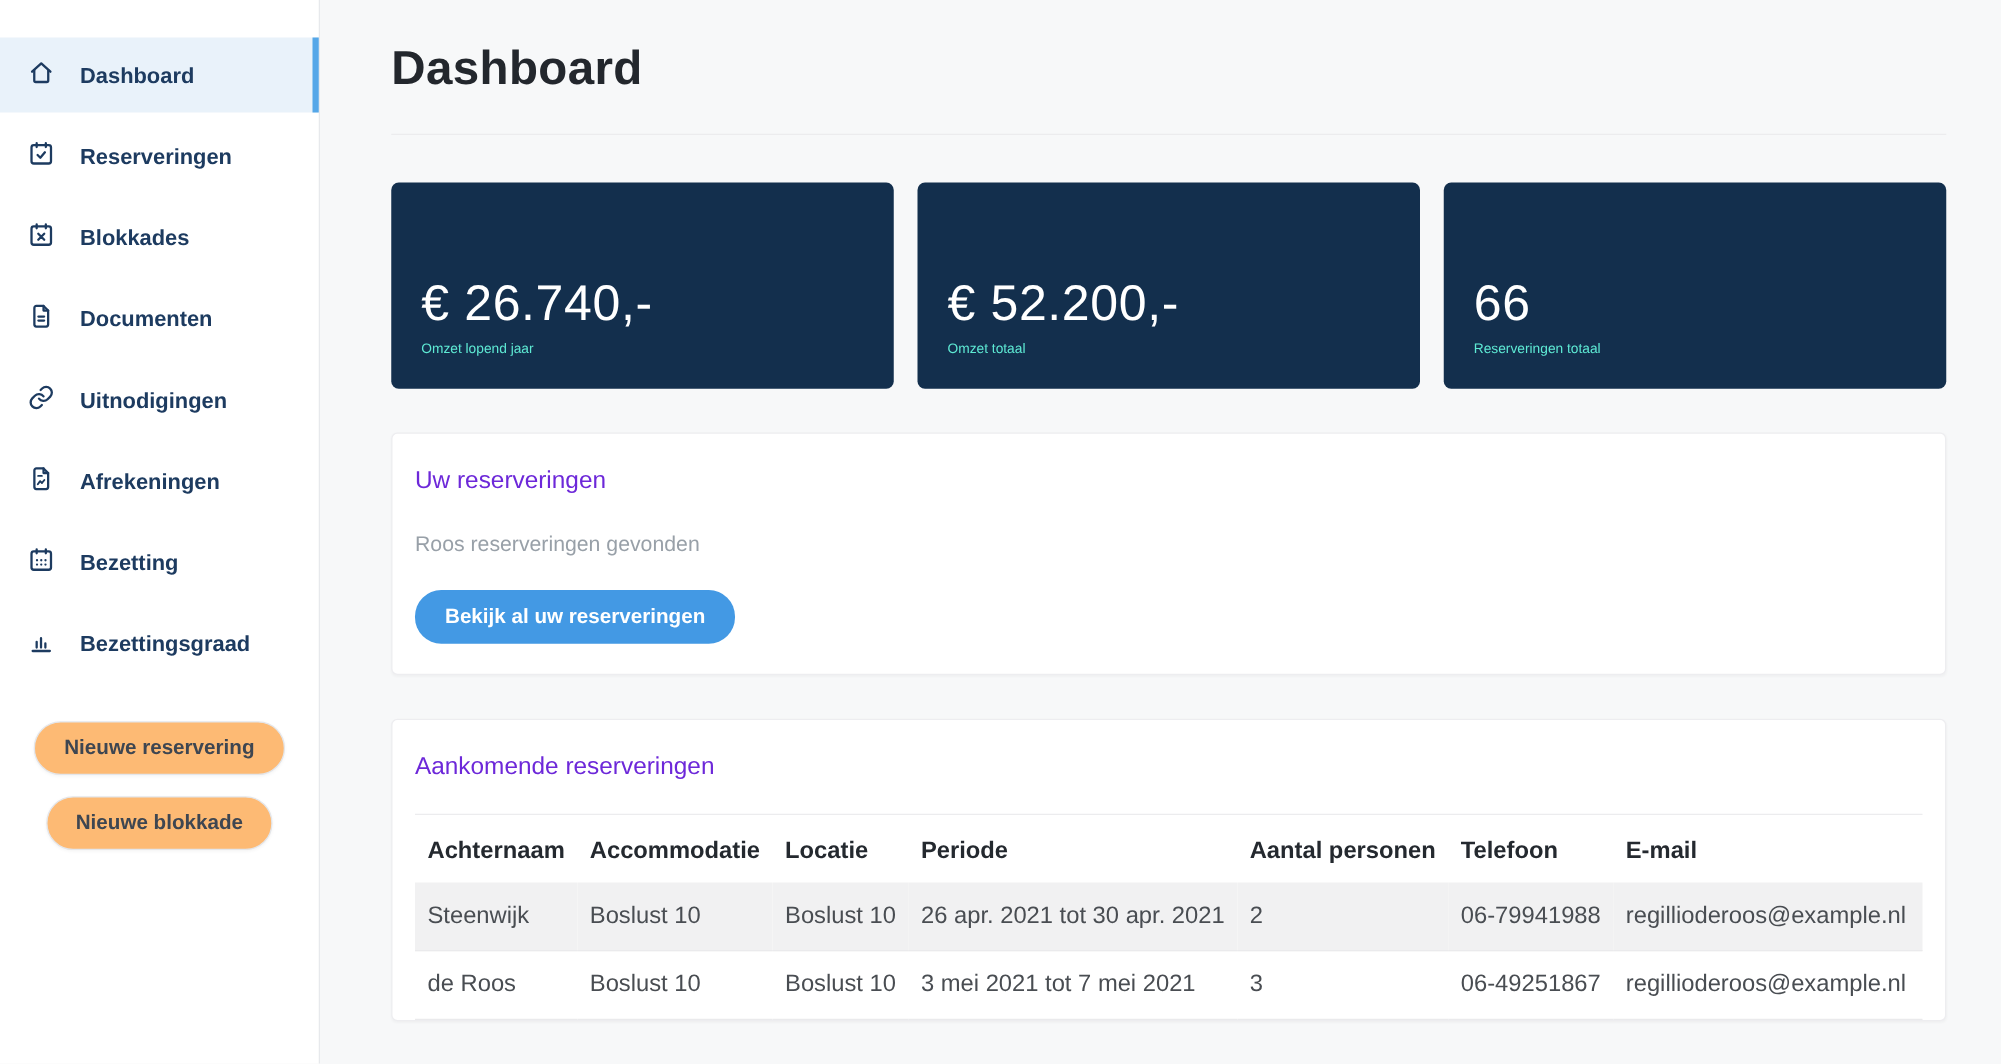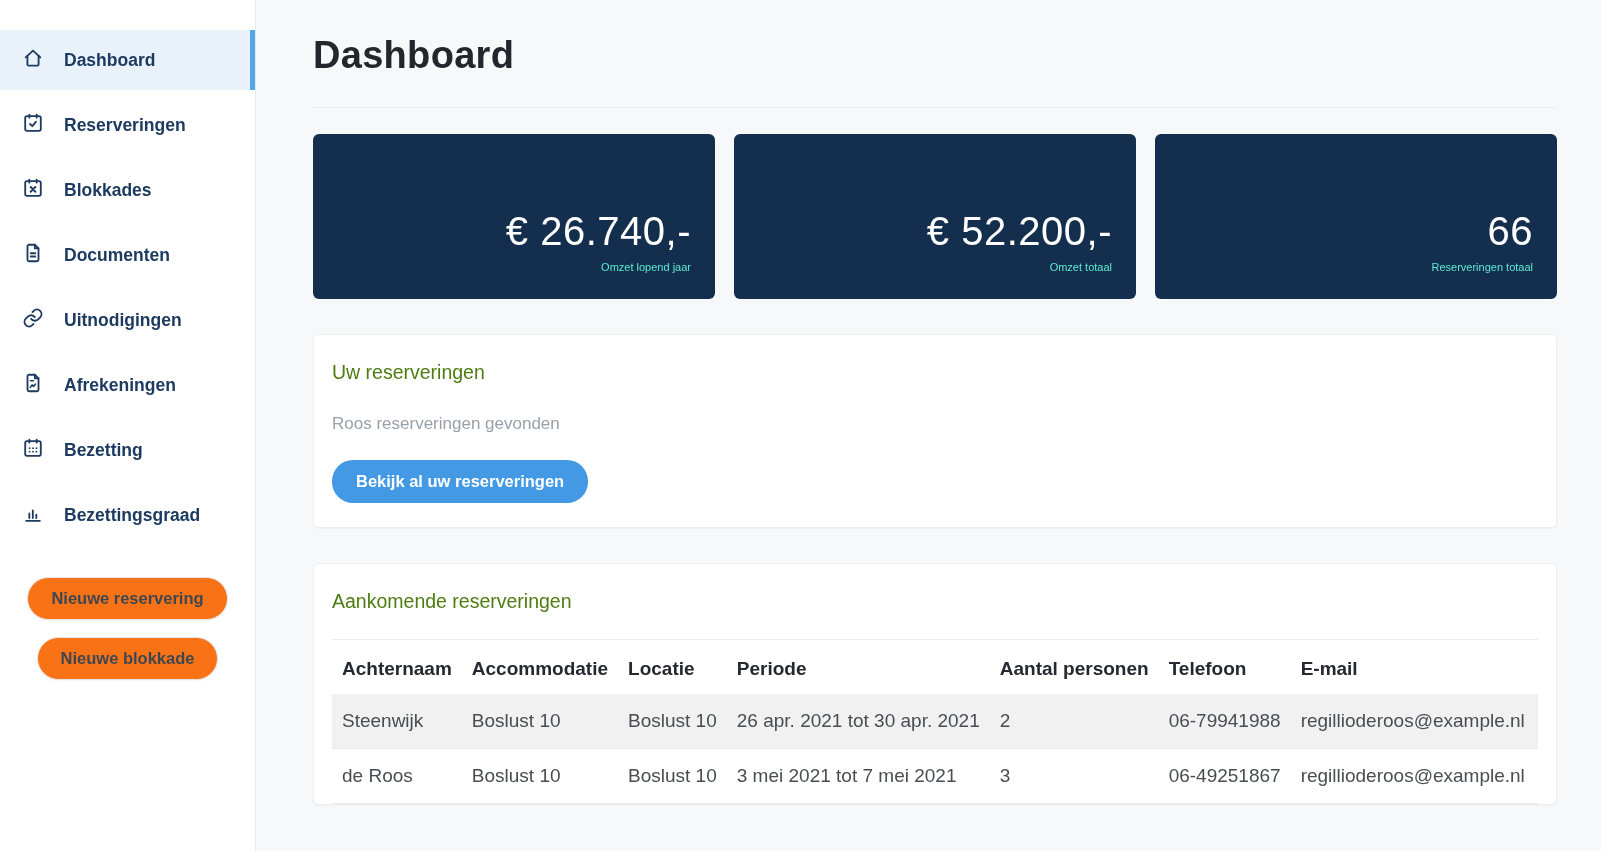--- a/index.html
+++ b/index.html
@@ -47,21 +47,21 @@
   }
   .nav-item svg{flex:0 0 auto;}
   .sidebar-buttons{
     margin-top:32px;
     display:flex;
     flex-direction:column;
     align-items:center;
     gap:17px;
   }
   .pill-btn{
-    background:#f97316;
+    background:#fdba74;
     border:1px solid #e4e6ea;
     border-radius:22px;
     padding:11px 23px;
     font-size:16.5px;
     font-weight:700;
     color:#3e4651;
     font-family:inherit;
     box-shadow:0 1px 3px rgba(0,0,0,.05);
     cursor:pointer;
     white-space:nowrap;
@@ -79,22 +79,21 @@
   }
   .title-divider{
     border:none;
     border-top:1px solid #ececee;
     margin-top:30px;
   }
   
   .stats{
     display:flex;
     gap:19px;
-    margin-top:26px;
-    text-align:right;
+    margin-top:38px;
   }
   .stat-card{
     flex:1;
     height:165px;
     background:var(--brand-navy);
     border-radius:6px;
     color:#fff;
     display:flex;
     flex-direction:column;
     justify-content:flex-end;
@@ -116,21 +115,21 @@
     background:#fff;
     border:1px solid #ededf0;
     border-radius:5px;
     box-shadow:0 1px 2px rgba(0,0,0,.03);
     margin-top:35px;
     padding:26px 18px 24px 18px;
   }
   .panel-title{
     font-size:19.5px;
     font-weight:400;
-    color:#4d7c0f;
+    color:#6d28d9;
   }
   .empty-text{
     margin-top:30px;
     font-size:17px;
     color:#98a0a8;
   }
   .btn-primary{
     margin-top:26px;
     background:var(--accent-blue);
     color:#fff;

